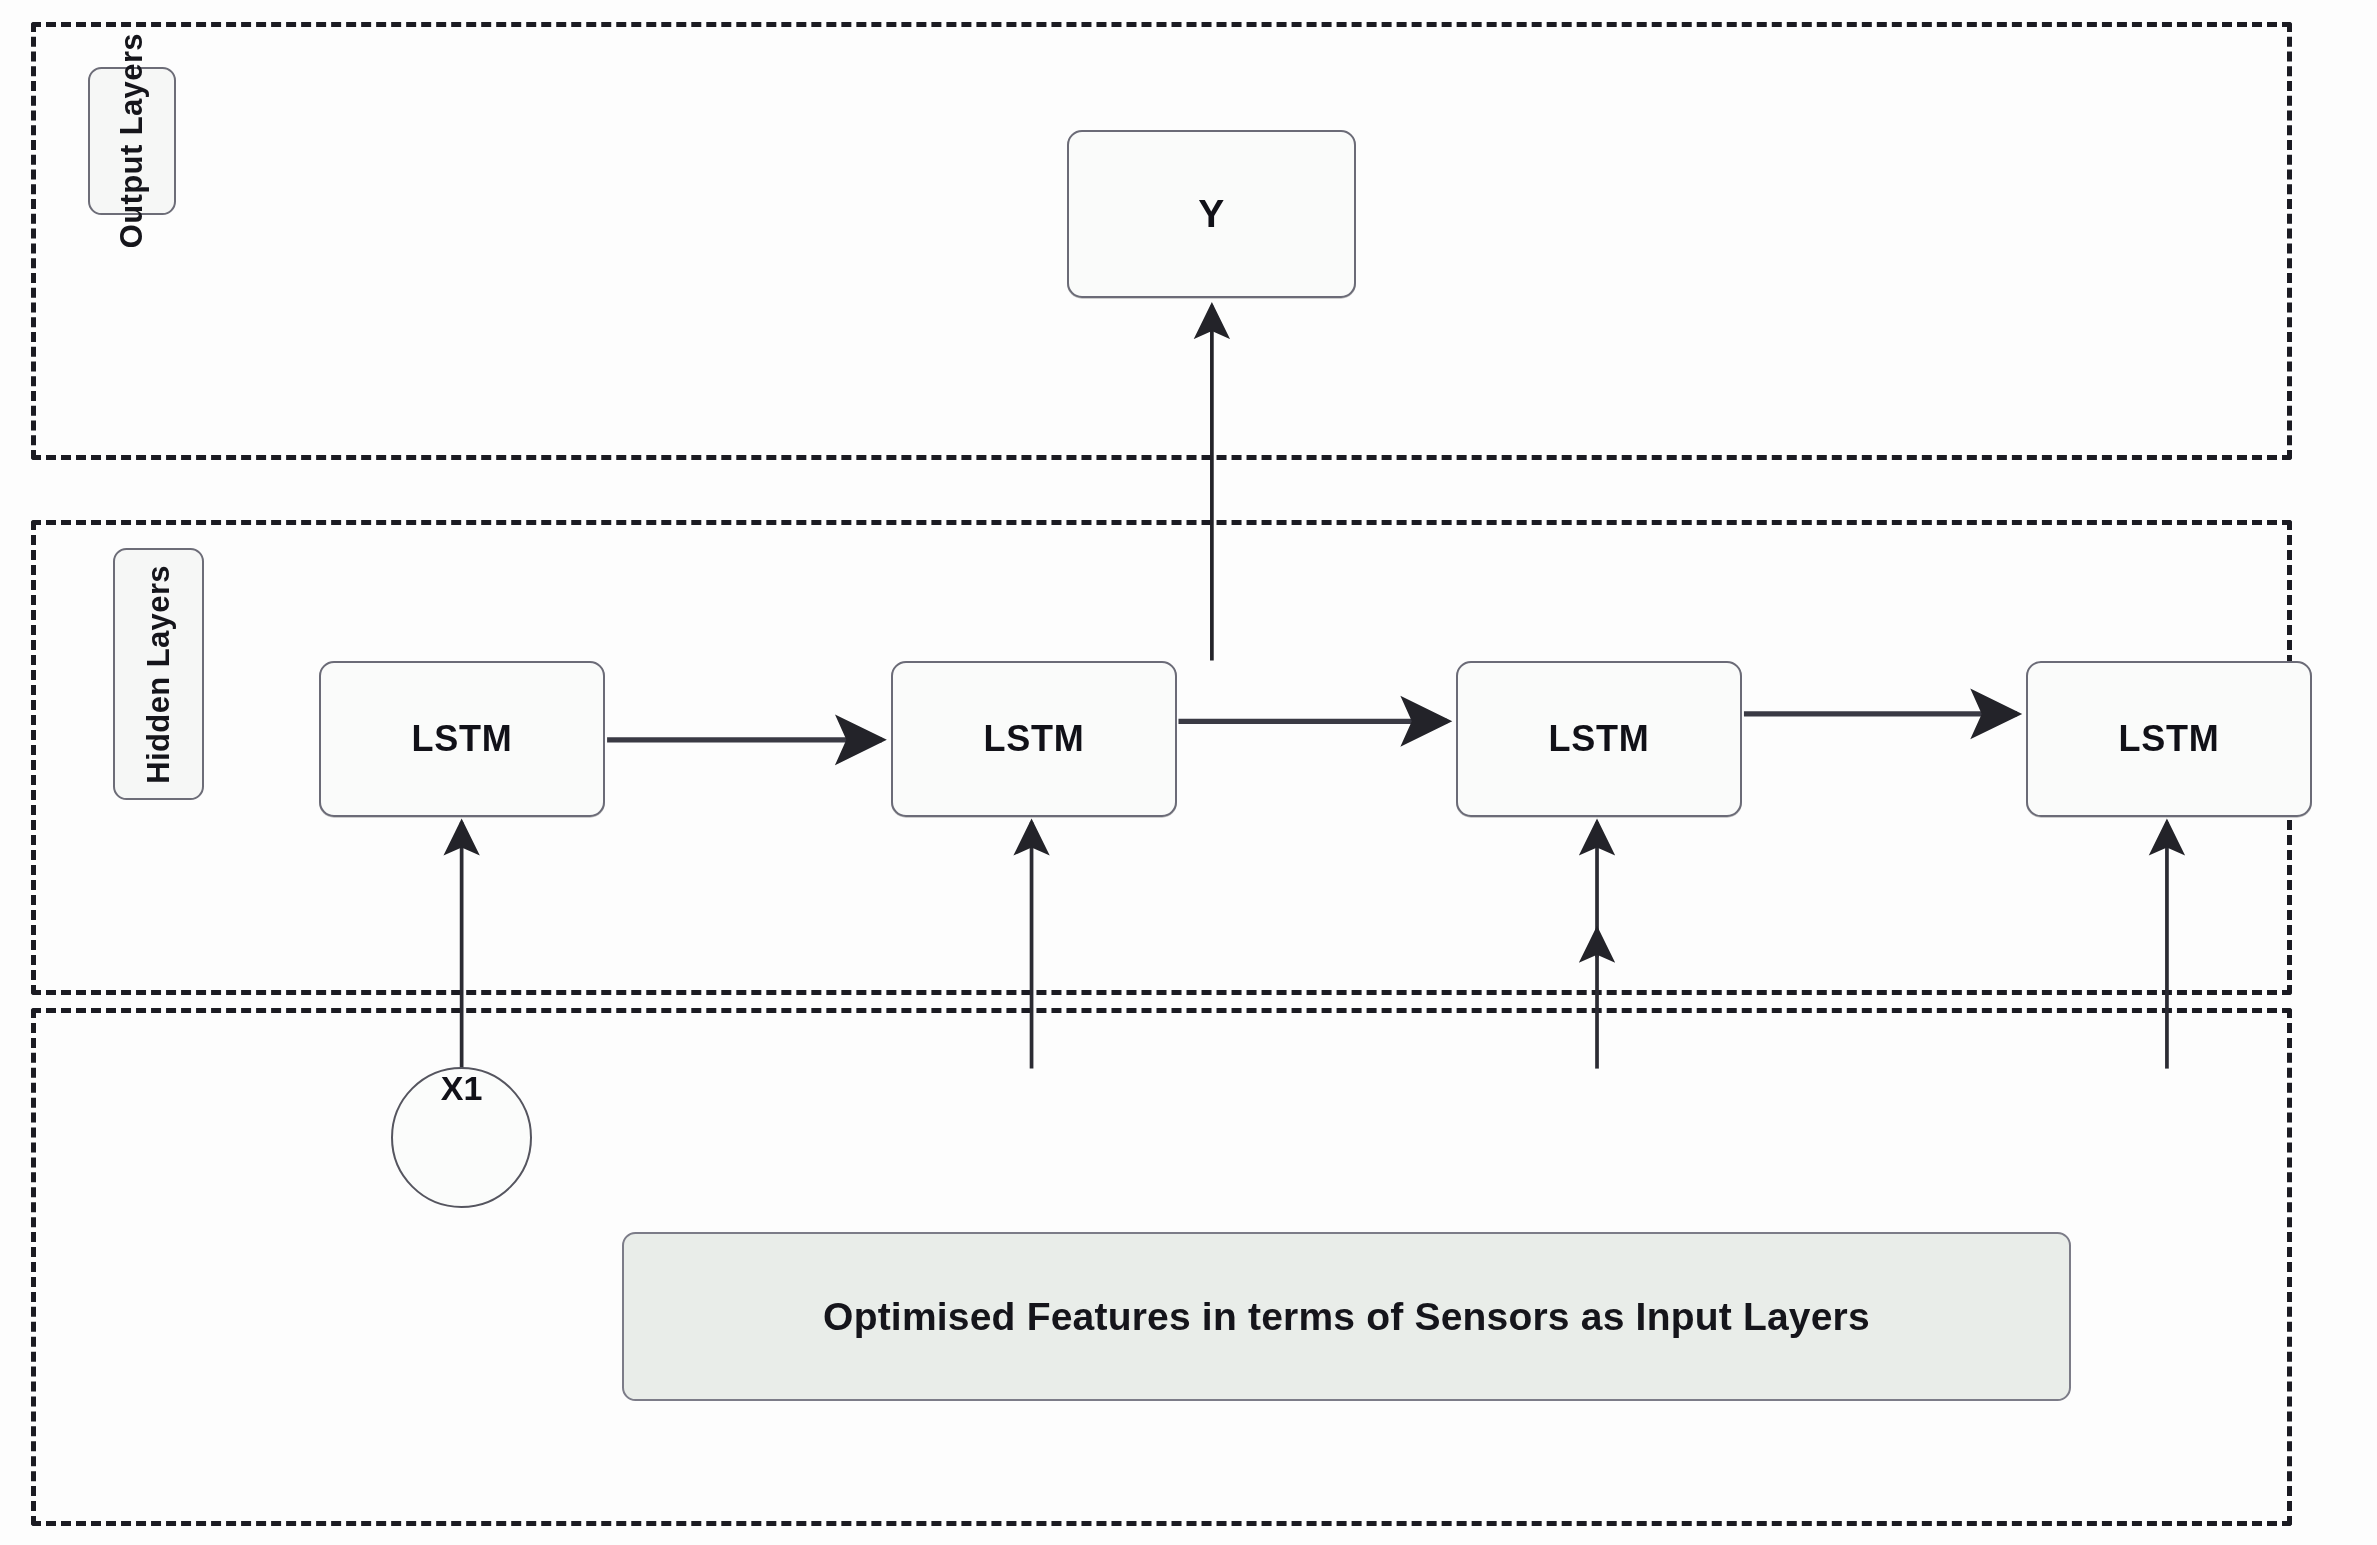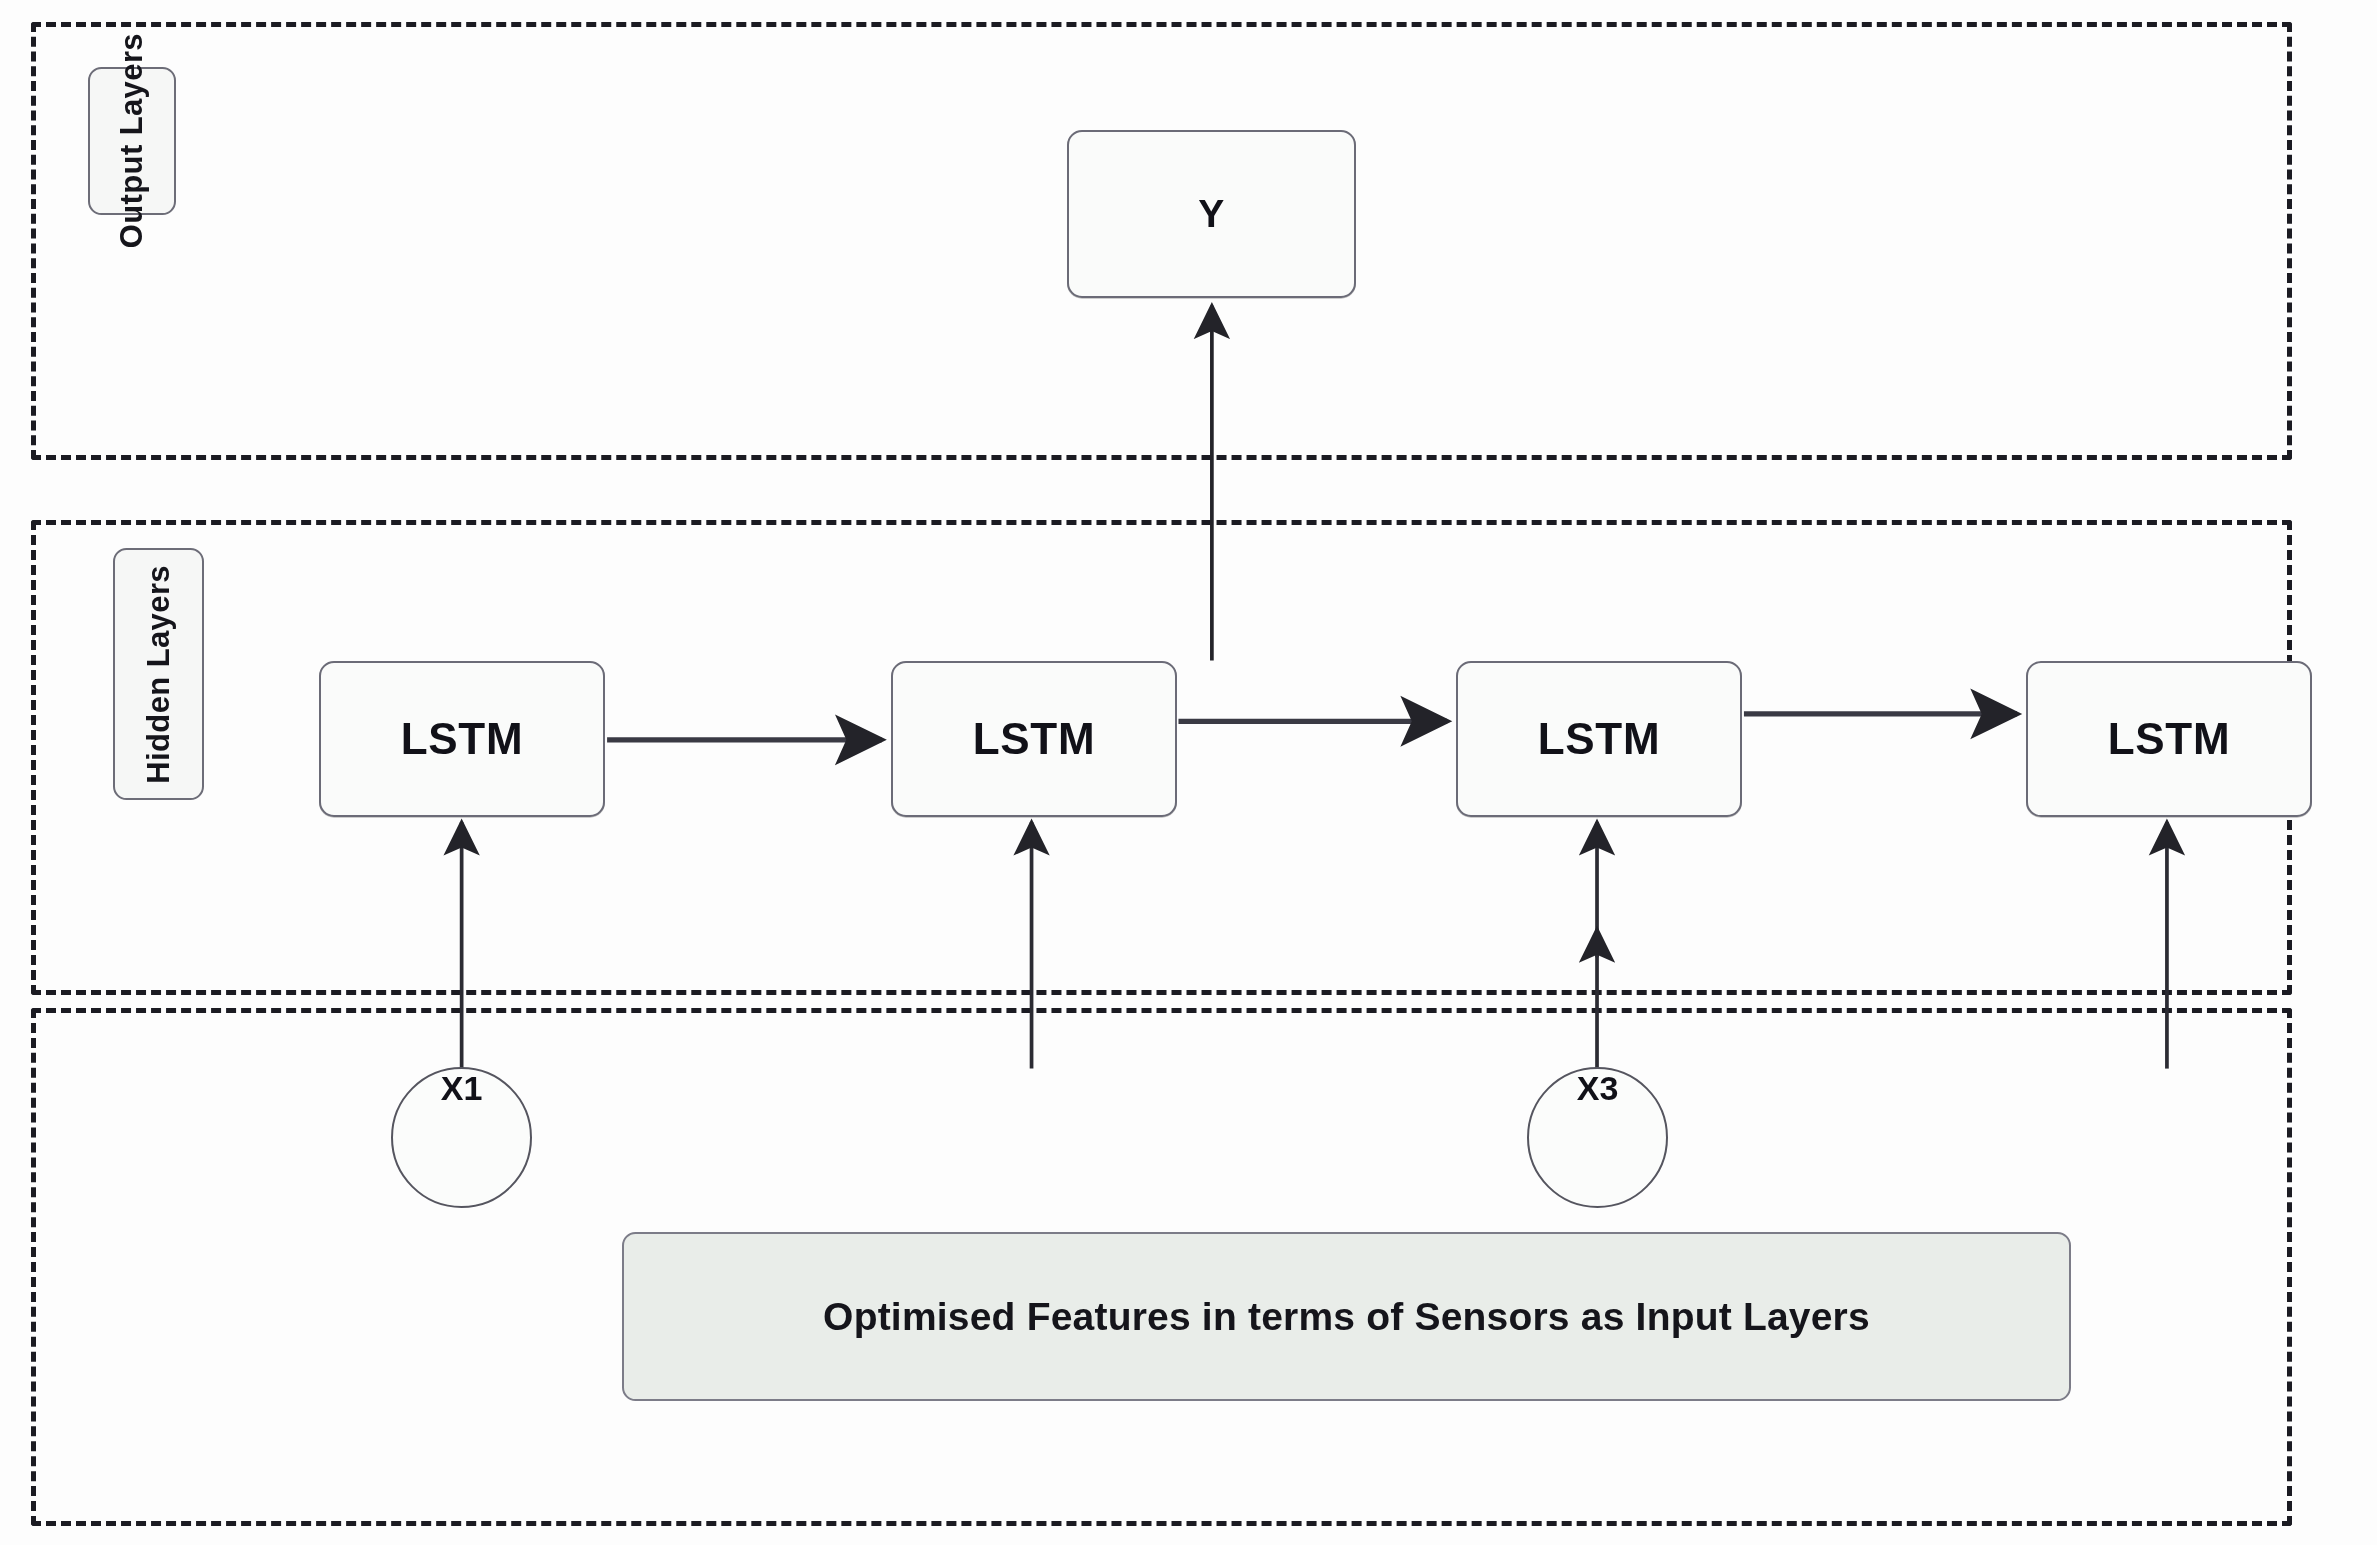--- a/index.html
+++ b/index.html
@@ -56,21 +56,21 @@
     box-sizing: border-box;
     border: 2.2px solid #6b6b77;
     border-radius: 15px;
     background: #fafbfa;
     display: flex;
     align-items: center;
     justify-content: center;
     box-shadow: 0 0.7px 0 rgba(0,0,0,0.25);
   }
   .node-box span {
-    font-size: 44px;
+    font-size: 36px;
     font-weight: bold;
     color: #111118;
     letter-spacing: 0.7px;
   }
 
   #node-y { left: 1067px; top: 130px; width: 289px; height: 168px; }
   #node-y span { font-size: 39px; }
 
   .lstm-box { top: 661px; width: 286px; height: 156px; }
   #lstm-1 { left: 319px; }
@@ -201,22 +201,19 @@
   <div class="node-box lstm-box" id="lstm-3">
     <span>LSTM</span>
   </div>
   <div class="node-box lstm-box" id="lstm-4">
     <span>LSTM</span>
   </div>
 
   <div class="input-circle" id="inp-x1">
     <span>X1</span>
   </div>
-  <div class="input-circle" id="inp-x3">
-    <span>X3</span>
-  </div>
 
   <div id="input-banner">
     <span>Optimised Features in terms of Sensors as Input Layers</span>
   </div>
 
 </div>
 
 
 </body></html>

